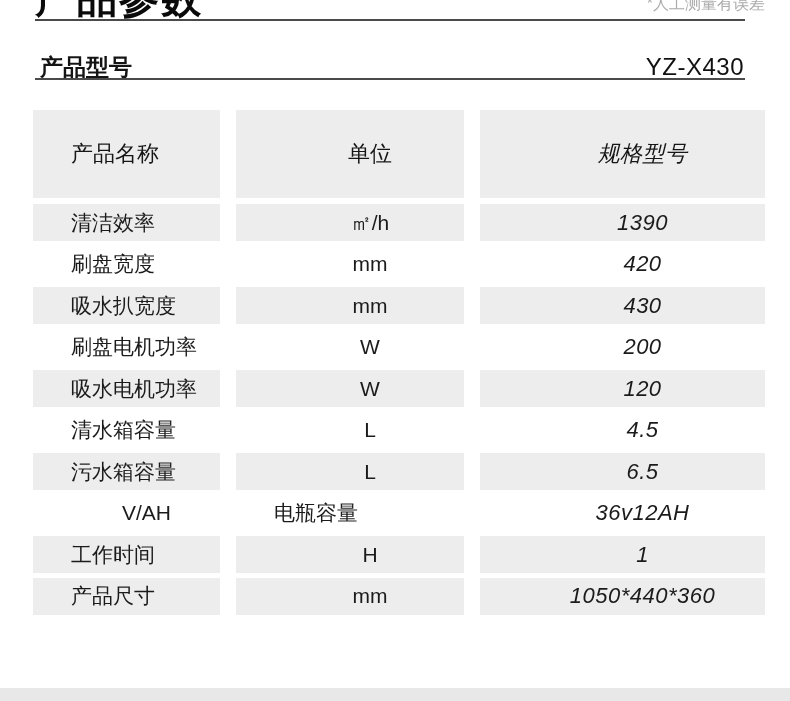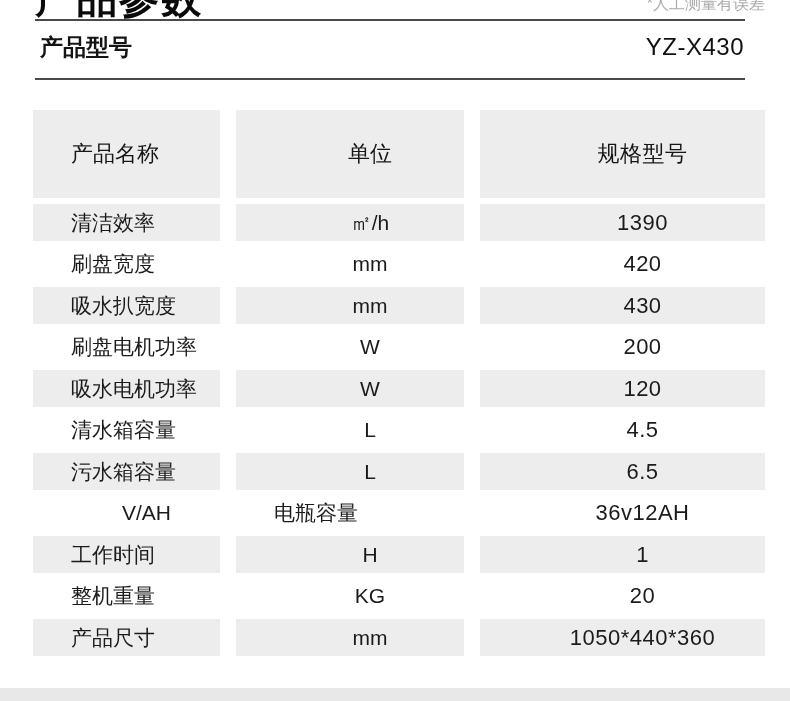--- a/index.html
+++ b/index.html
@@ -16,42 +16,42 @@
     letter-spacing:2px; white-space:nowrap;
   }
   .note {
     position:absolute; right:25px; top:-5px;
     font-size:16px; line-height:18px; color:#ababab; white-space:nowrap;
   }
   .rule { position:absolute; left:35px; width:710px; height:2px; background:#4a4a4a; }
   .rule-top { top:19px; }
   .rule-mid { top:78px; }
   .model-row {
-    position:absolute; left:40px; top:28px; width:704px; height:38px;
+    position:absolute; left:40px; top:48px; width:704px; height:38px;
     display:flex; justify-content:space-between; align-items:center;
   }
   .model-label { font-size:23px; font-weight:600; color:#141414; }
   .model-value { font-size:24px; font-weight:500; color:#111111; letter-spacing:0.5px; }
   
   .spec-table { position:absolute; left:33px; top:110px; width:714px; }
   .trow {
     display:grid; grid-template-columns:187px 228px 285px; column-gap:16px;
     height:37px; margin-bottom:4.5px;
   }
   .trow.head { height:88px; margin-bottom:6px; }
   .cell {
     display:flex; align-items:center; justify-content:center;
     font-size:21px; color:#1b1b1b; background:#ffffff;
     white-space:nowrap;
     padding-left:40px;
   }
   .trow.shade .cell, .trow.head .cell { background:#ededed; }
   .cell.c0 { justify-content:flex-start; padding-left:38px; }
   .trow.head .cell { font-size:22px; color:#161616; }
-  .cell.c2 { font-size:22px; letter-spacing:0.5px; }
+  .cell.c2 { font-size:22px; letter-spacing:0.5px;font-style:italic; }
   
   .bottom-bar {
     position:absolute; left:0; top:688px; width:790px; height:13px;
     background:#e8e8e8;
   }
 </style>
 </head>
 <body>
 
 <div class="page">
@@ -113,25 +113,20 @@
         <div class="trow">
           <div class="cell c1">V/AH</div>
           <div class="cell c0">电瓶容量</div>
           <div class="cell c2">36v12AH</div>
         </div>
         <div class="trow shade">
           <div class="cell c0">工作时间</div>
           <div class="cell c1">H</div>
           <div class="cell c2">1</div>
         </div>
-        <div class="trow">
-          <div class="cell c0">整机重量</div>
-          <div class="cell c1">KG</div>
-          <div class="cell c2">20</div>
-        </div>
         <div class="trow shade">
           <div class="cell c0">产品尺寸</div>
           <div class="cell c1">mm</div>
           <div class="cell c2">1050*440*360</div>
         </div>
       </div>
   </div>
 
   <div class="bottom-bar"></div>
 

